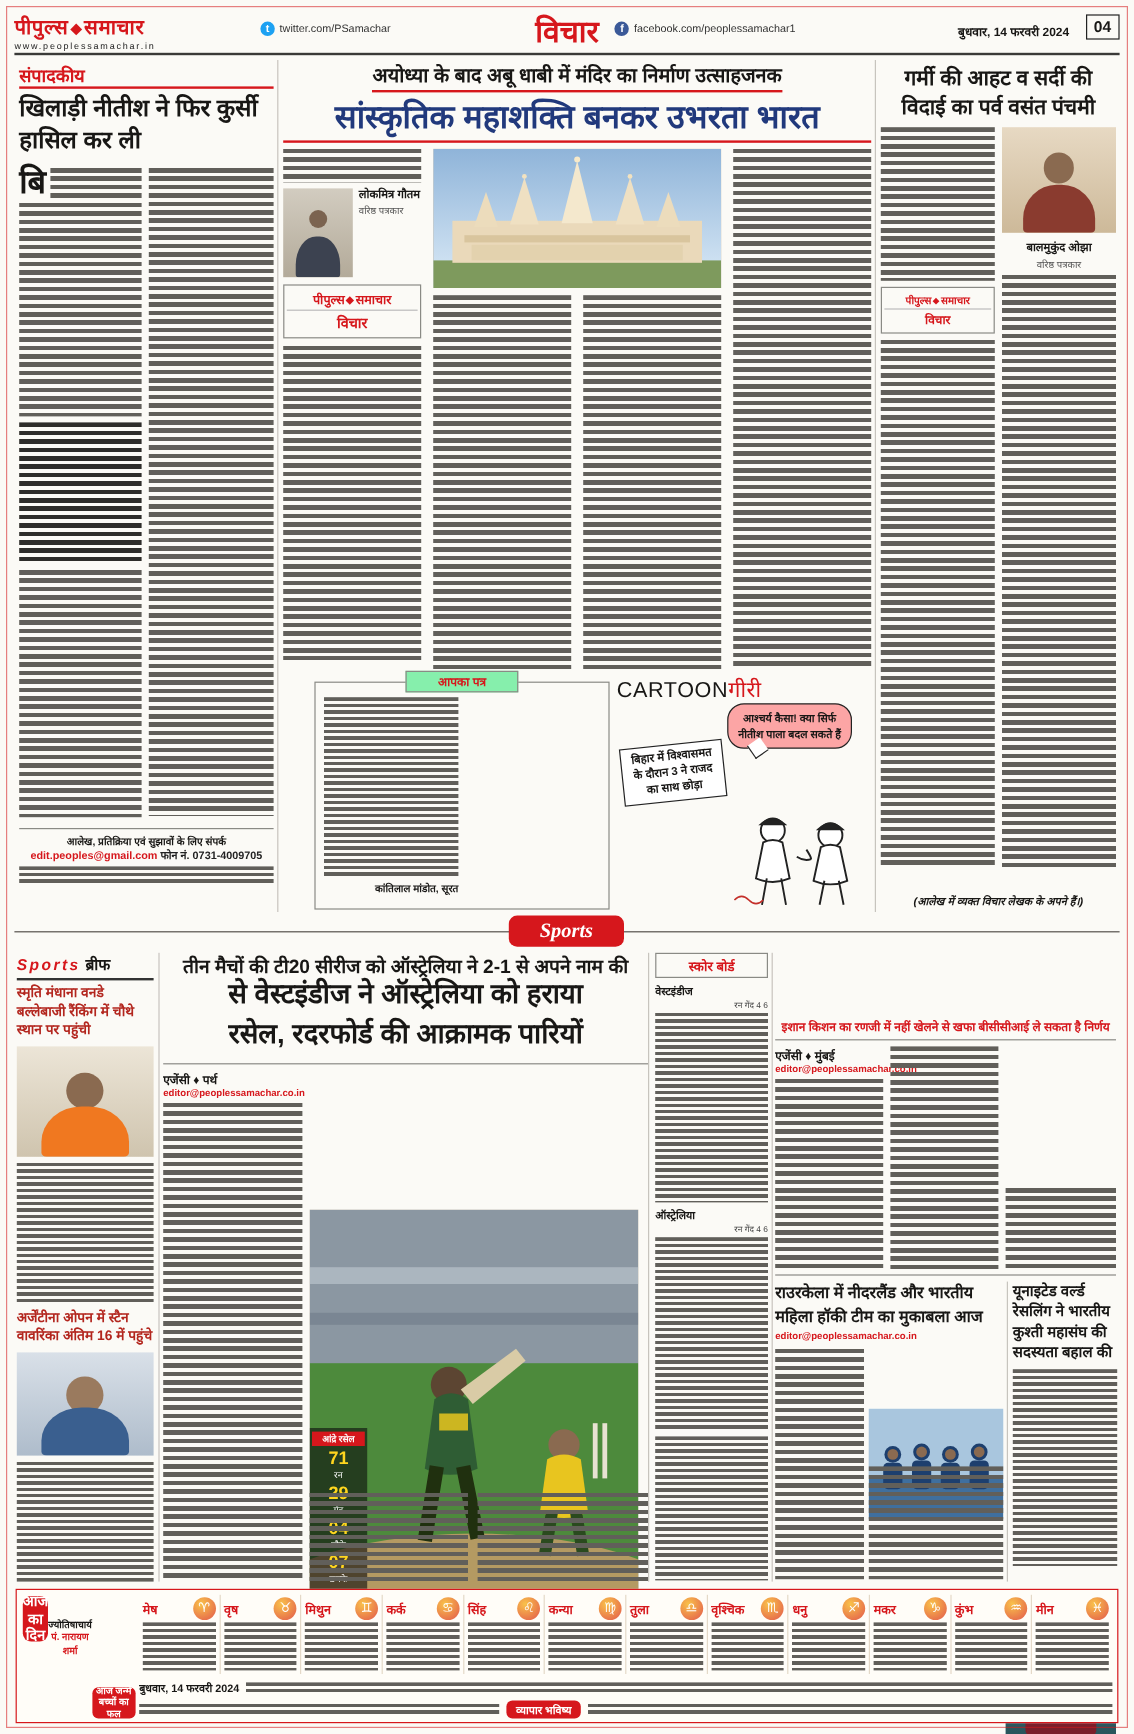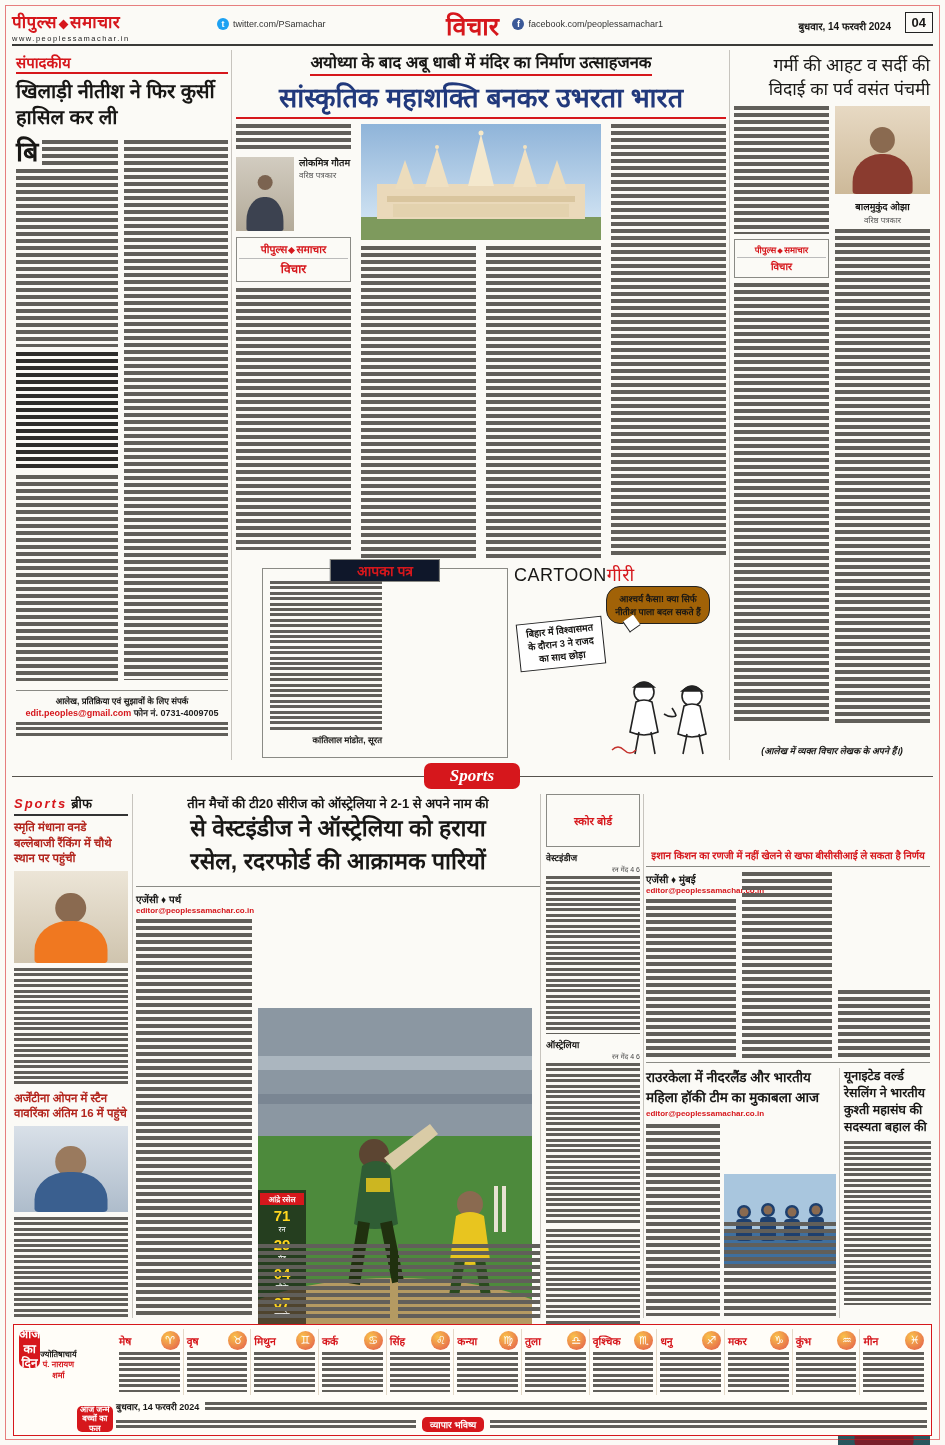--- a/index.html
+++ b/index.html
@@ -51,52 +51,52 @@
  border-radius:46% 46% 6% 6%/70% 70% 8% 8%}
 .auth-row{display:flex;gap:5px;align-items:flex-start}
 .auth-nm{font-size:9.5px;font-weight:800;line-height:1.25}
 .auth-tl{font-size:8px;color:#555}
 .brand-box{border:1px solid #8a8a85;text-align:center;padding:4px 2px}
 .brand-box .b1{font-size:10.5px;font-weight:800;color:var(--red);white-space:nowrap}
 .brand-box .b1 .diamond{width:5px;height:5px;margin:0 2px}
 .brand-box .b2{font-size:12px;font-weight:800;color:var(--red);border-top:1px solid #bbb;margin-top:2px;padding-top:1px}
 
 .letters{border:1px solid #8a8a85}
-.let-tab{position:absolute;top:-10px;left:50%;transform:translateX(-50%);background:#0f172a;border:1px solid #8a8a85;
- color:var(--red);font-weight:800;font-size:14px;padding:1px 26px}
+.let-tab{position:absolute;top:-10px;left:50%;transform:translateX(-50%);background:#86efac;border:1px solid #8a8a85;
+ color:var(--red);font-weight:800;font-size:10px;padding:1px 26px}
 .signature{font-size:8.5px;font-weight:800;text-align:right;margin-top:3px}
 .cartoon-head{font-size:18px;font-weight:400;letter-spacing:.5px}
 .cartoon-head .hi{color:var(--red)}
 .c-sign{position:absolute;border:1.5px solid #222;background:#fff;font-size:9.5px;font-weight:800;line-height:1.35;
  padding:4px;transform:rotate(-6deg);text-align:center}
-.c-bubble{position:absolute;border:1.5px solid #222;border-radius:14px;background:#a16207;font-size:9px;font-weight:700;
+.c-bubble{position:absolute;border:1.5px solid #222;border-radius:14px;background:#fca5a5;font-size:9px;font-weight:700;
  padding:5px 6px;text-align:center}
 .c-bubble::after{content:"";position:absolute;left:18px;bottom:-7px;width:12px;height:12px;background:#fff;
  border-right:1.5px solid #222;border-bottom:1.5px solid #222;transform:rotate(55deg)}
 
-.seas-head{font-size:17.5px;font-weight:400;line-height:1.35;text-align:right}
+.seas-head{font-size:17.5px;font-weight:700;line-height:1.35;text-align:center}
 .disclaimer{font-size:9px;font-weight:700;font-style:italic;text-align:center}
 
 .sports-chip{background:var(--red);border-radius:7px;color:#fff;text-align:center;font-family:"Liberation Serif",serif;
  font-style:italic;font-weight:700;font-size:17px;line-height:26px}
 .brief-head .en{color:var(--red);font-weight:800;font-style:italic;font-size:13px;letter-spacing:2px}
 .brief-head .hi{font-weight:800;font-size:13px;margin-left:4px}
 .brief-title{font-size:11.5px;line-height:1.35;font-weight:800;color:var(--maroon)}
-.sp-kicker{font-size:13px;font-weight:800;text-align:center;white-space:nowrap}
+.sp-kicker{font-size:16px;font-weight:800;text-align:center;white-space:nowrap}
 .sp-head{font-size:23px;font-weight:800;text-align:center;white-space:nowrap;line-height:1.45}
 .byline{font-size:10px;font-weight:800}
 .mail{font-size:8px;font-weight:700;color:var(--red)}
 .stats{position:absolute;left:0;bottom:0;width:48px;background:rgba(12,12,12,.6);display:flex;flex-direction:column;
  align-items:center;gap:3px;padding:3px 2px}
 .stats .nm{background:var(--red);color:#fff;font-size:7.5px;font-weight:800;padding:1px 2px;width:100%;text-align:center}
 .stat{text-align:center}
 .stat .v{display:block;color:#ffd61f;font-weight:800;font-size:15px;line-height:1.05}
 .stat .l{display:block;color:#fff;font-size:7.5px}
 .sr-chip{background:#ffd61f;color:#161616;font-weight:800;font-size:7.5px;padding:1px 2px;width:100%;text-align:center}
-.score-title{border:1px solid #8a8a85;color:var(--red);font-weight:800;font-size:11px;text-align:center;padding:18px 0}
+.score-title{border:1px solid #8a8a85;color:var(--red);font-weight:800;font-size:11px;text-align:center;padding:2px 0}
 .score-team{font-size:9px;font-weight:800;margin-top:4px}
 .score-cols{font-size:7px;color:#444;text-align:right;margin:1px 0 2px}
 .ipl-head{font-size:19px;font-weight:800;line-height:1.35;text-align:center}
 .ipl-sub{font-size:10px;font-weight:800;color:var(--red);text-align:center;white-space:nowrap}
 .hk-head{font-size:13.5px;font-weight:800;line-height:1.45}
 .wr-head{font-size:12.5px;font-weight:800;line-height:1.35}
 
 .almanac{border:1.5px solid var(--red);background:#fffdf8}
 .red-box{background:var(--red);color:#fff;font-weight:800;text-align:center;border-radius:7px;
  display:flex;flex-direction:column;justify-content:center}

